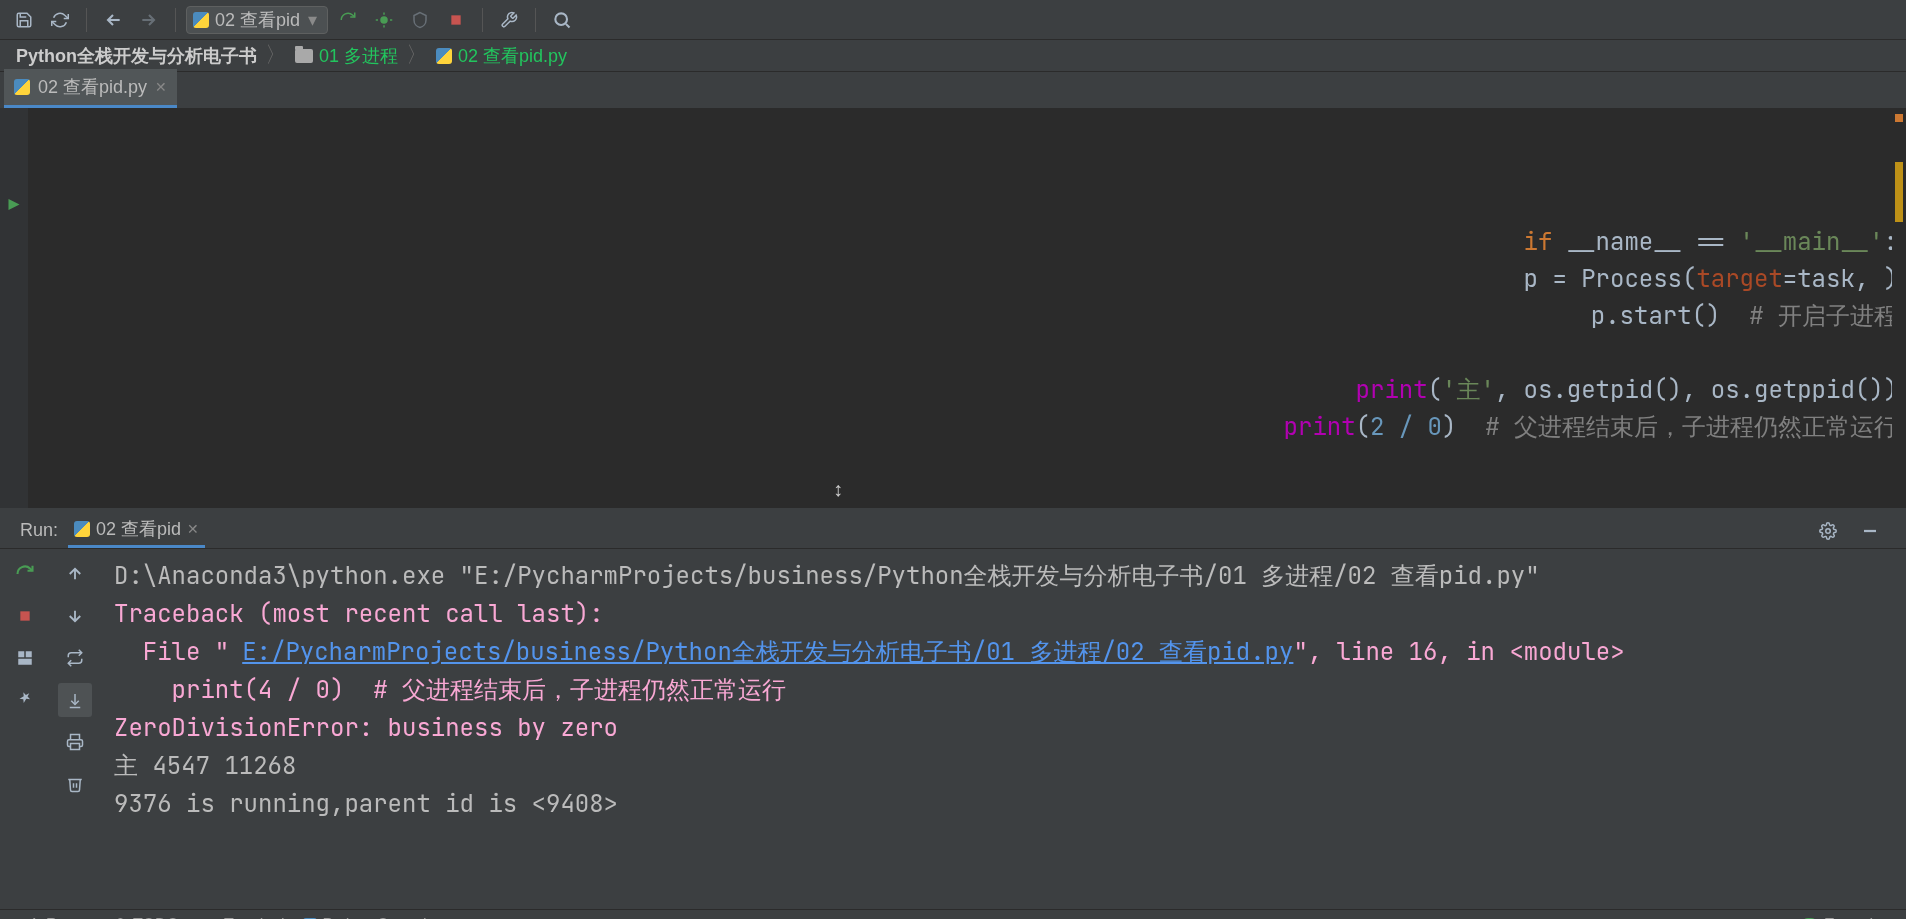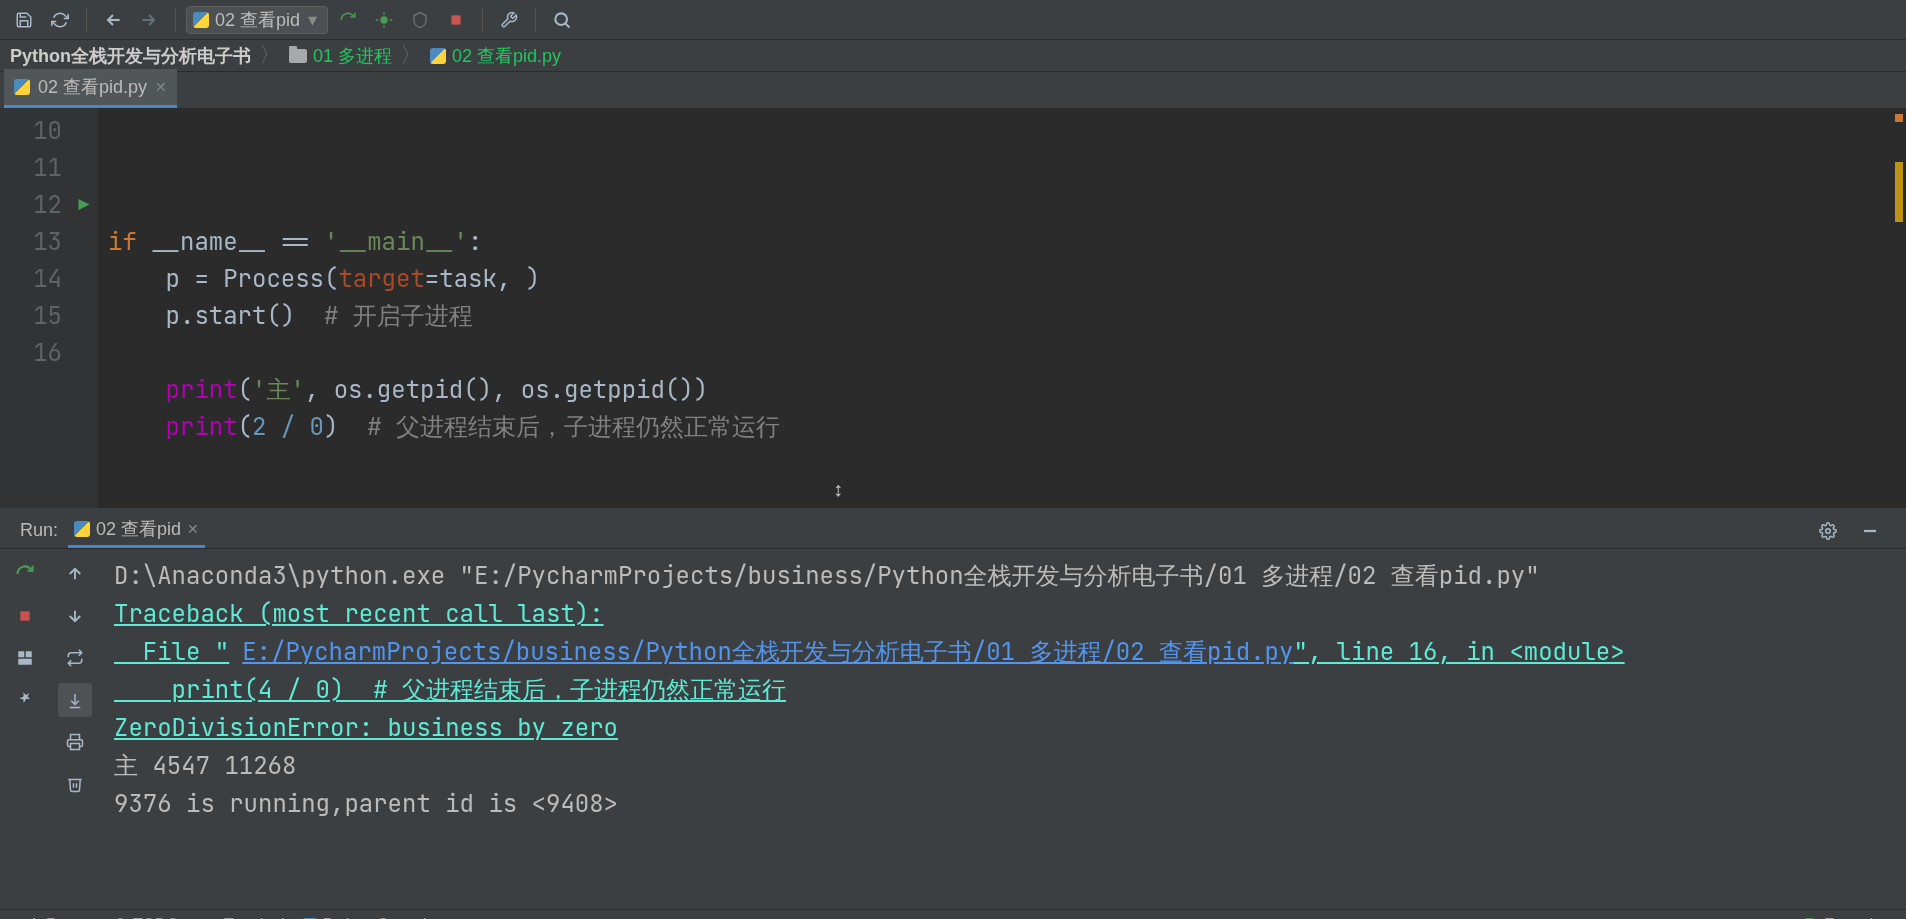--- a/index.html
+++ b/index.html
@@ -35,21 +35,21 @@
     background: linear-gradient(135deg,#4b8bbe 50%,#ffd43b 50%);
     border-radius:3px;
     position:relative;
   }
   .py-icon.small{width:16px;height:16px;}
   .dropdown-arrow{color:#8a8a8a;margin-left:2px;}
   .breadcrumb {
     height:32px; background:#3c3f41;
     border-bottom:1px solid #2b2b2b;
     display:flex; 
-    padding:0 10px; gap:4px;
+    padding:0 16px; gap:4px;
     font-size:18px;
   }
   .crumb { display:flex; align-items:center; gap:6px; color:#22c55e;}
   .crumb.bold { font-weight:bold; color:#ccc;}
   .crumb-sep { color:#666; margin:0 4px; font-size:22px;}
   .folder-icon {
     width:18px;height:14px;background:#a9a9a9;border-radius:2px;
     position:relative;
   }
   .folder-icon::before{content:"";position:absolute;top:-3px;left:0;width:8px;height:4px;background:#a9a9a9;border-radius:1px;}
@@ -74,23 +74,24 @@
     font-size:24px;
     position:relative;
   }
   .gutter {
     width:70px; background:#313335;
     text-align:right; padding:4px 8px 0 0;
     color:#606366; line-height:37px;
   }
   .gutter-icons{width:28px;background:#313335;padding-top:4px;line-height:37px;text-align:center;}
   .code {
-    flex:1; padding:4px 0 0 10px;
+    flex:1; padding:4px 8px 0 10px;
     color:#a9b7c6; line-height:37px;
     white-space:pre;
+    text-align:right;
   }
   .kw{color:#cc7832;}
   .bi{color:#a9b7c6;}
   .mag{color:#b200b2;}
   .str{color:#6a8759;}
   .num{color:#6897bb;}
   .op{color:#a9b7c6;}
   .arg{color:#aa4926;}
   .cmt{color:#808080;}
   .run-arrow{color:#499c54;font-size:18px;}
@@ -109,21 +110,21 @@
   .run-side2{width:50px;background:#3c3f41;display:flex;flex-direction:column;align-items:center;padding-top:8px;gap:8px;}
   .side-btn{width:34px;height:34px;display:flex;align-items:center;justify-content:center;color:#a9b7c6;border-radius:3px;cursor:pointer;}
   .side-btn.active{background:#4e5254;}
   .console{
     flex:1;padding:8px 14px;
     font-family:"JetBrains Mono","Consolas",monospace;
     font-size:24px;line-height:38px;
     white-space:pre;
     color:#bbb;
   }
-  .err{color:#5eead4;text-decoration:underline;}
+  .err{color:#f9a8d4;}
   .link{color:#5394ec;text-decoration:underline;margin-left:13px;}
   .out{color:#bbbbbb;}
   .bottom-bar{
     height:30px;background:#3c3f41;border-top:1px solid #2b2b2b;
     display:flex;align-items:center;padding:0 10px;gap:18px;
     font-size:16px;color:#999;
   }
   .bottom-item{display:flex;align-items:center;gap:6px;cursor:pointer;}
   .bottom-spacer{flex:1;}
   .badge-num{background:#499c54;color:#2b2b2b;font-size:12px;padding:0 5px;border-radius:8px;}
@@ -225,31 +226,20 @@
 
 <div class="editor-tabs">
   <div class="editor-tab">
     <span class="py-icon small"></span>
     <span>02 查看pid.py</span>
     <span class="tab-close">✕</span>
   </div>
 </div>
 
 <div class="editor">
-  <div class="gutter">
-    <div></div>
-    <div>10</div>
-    <div>11</div>
-    <div>12</div>
-    <div>13</div>
-    <div>14</div>
-    <div>15</div>
-    <div>16</div>
-    <div></div>
-  </div>
   <div class="gutter-icons">
     <div>&nbsp;</div>
       <div>&nbsp;</div>
     <div class="run-arrow">▶</div>
     <div>&nbsp;</div>
       <div>&nbsp;</div>
       <div>&nbsp;</div>
       <div>&nbsp;</div>
       <div>&nbsp;</div>
   </div>

